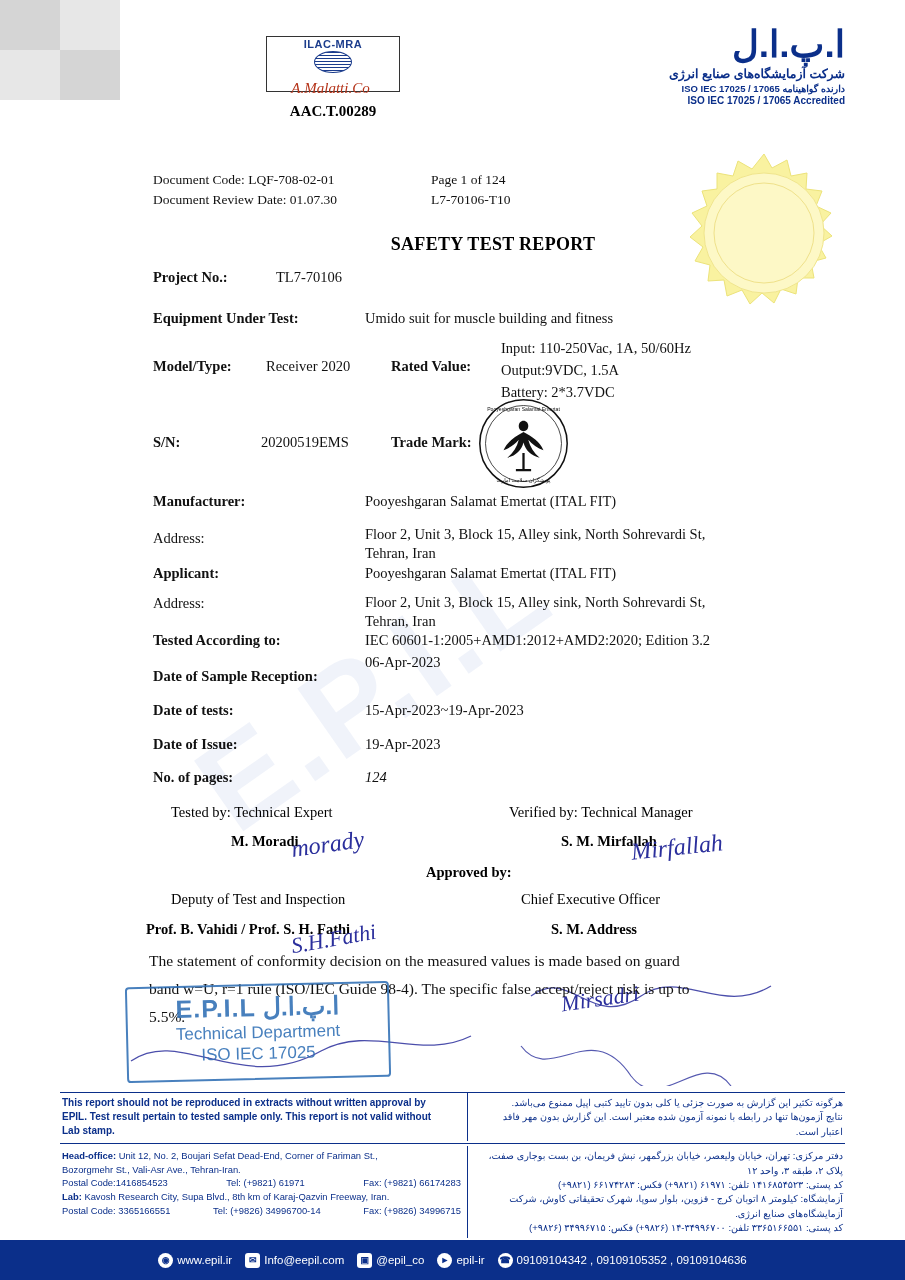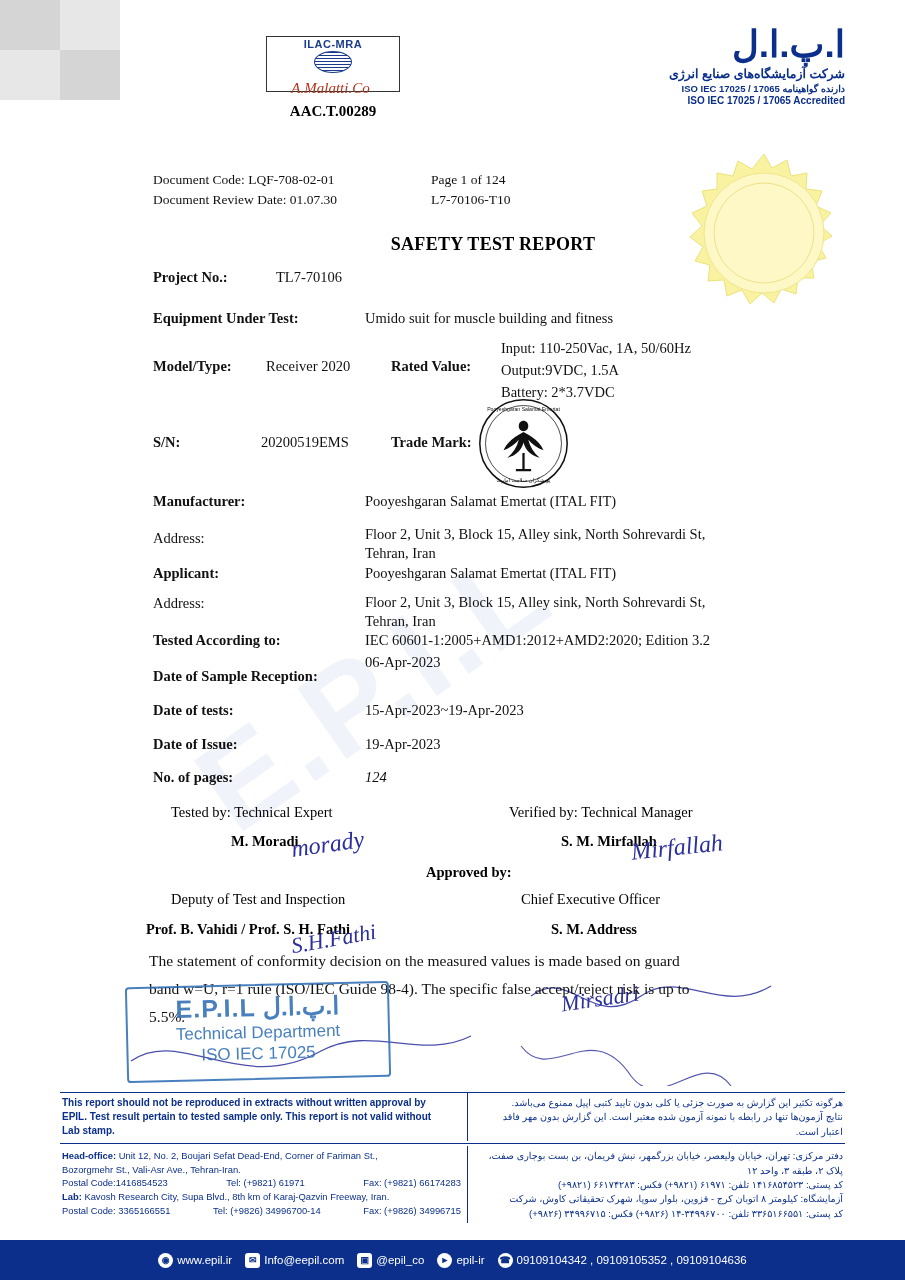--- a/index.html
+++ b/index.html
@@ -459,20 +459,21 @@
           <span>Postal Code: 3365166551</span>
           <span>Tel: (+9826) 34996700-14</span>
           <span>Fax: (+9826) 34996715</span>
         </div>
       </div>
       <div class="foot-right">
         <div class="foot-fa">دفتر مرکزی: تهران، خیابان ولیعصر، خیابان بزرگمهر، نبش فریمان، بن بست بوجاری صفت،</div>
         <div class="foot-fa">پلاک ۲، طبقه ۳، واحد ۱۲</div>
         <div class="foot-fa">کد پستی: ۱۴۱۶۸۵۴۵۲۳    تلفن: ۶۱۹۷۱ (۹۸۲۱+)    فکس: ۶۶۱۷۴۲۸۳ (۹۸۲۱+)</div>
         <div class="foot-fa">آزمایشگاه: کیلومتر ۸ اتوبان کرج - قزوین، بلوار سوپا، شهرک تحقیقاتی کاوش، شرکت</div>
+        <div class="foot-fa">آزمایشگاه‌های صنایع انرژی.</div>
         <div class="foot-fa">کد پستی: ۳۳۶۵۱۶۶۵۵۱    تلفن: ۳۴۹۹۶۷۰۰-۱۴ (۹۸۲۶+)    فکس: ۳۴۹۹۶۷۱۵ (۹۸۲۶+)</div>
       </div>
     </div>
   </div>
 
   <div class="bluebar">
     <span class="bb-item">
       <span class="bb-ico circle">◉</span>
       <span>www.epil.ir</span>
     </span>

